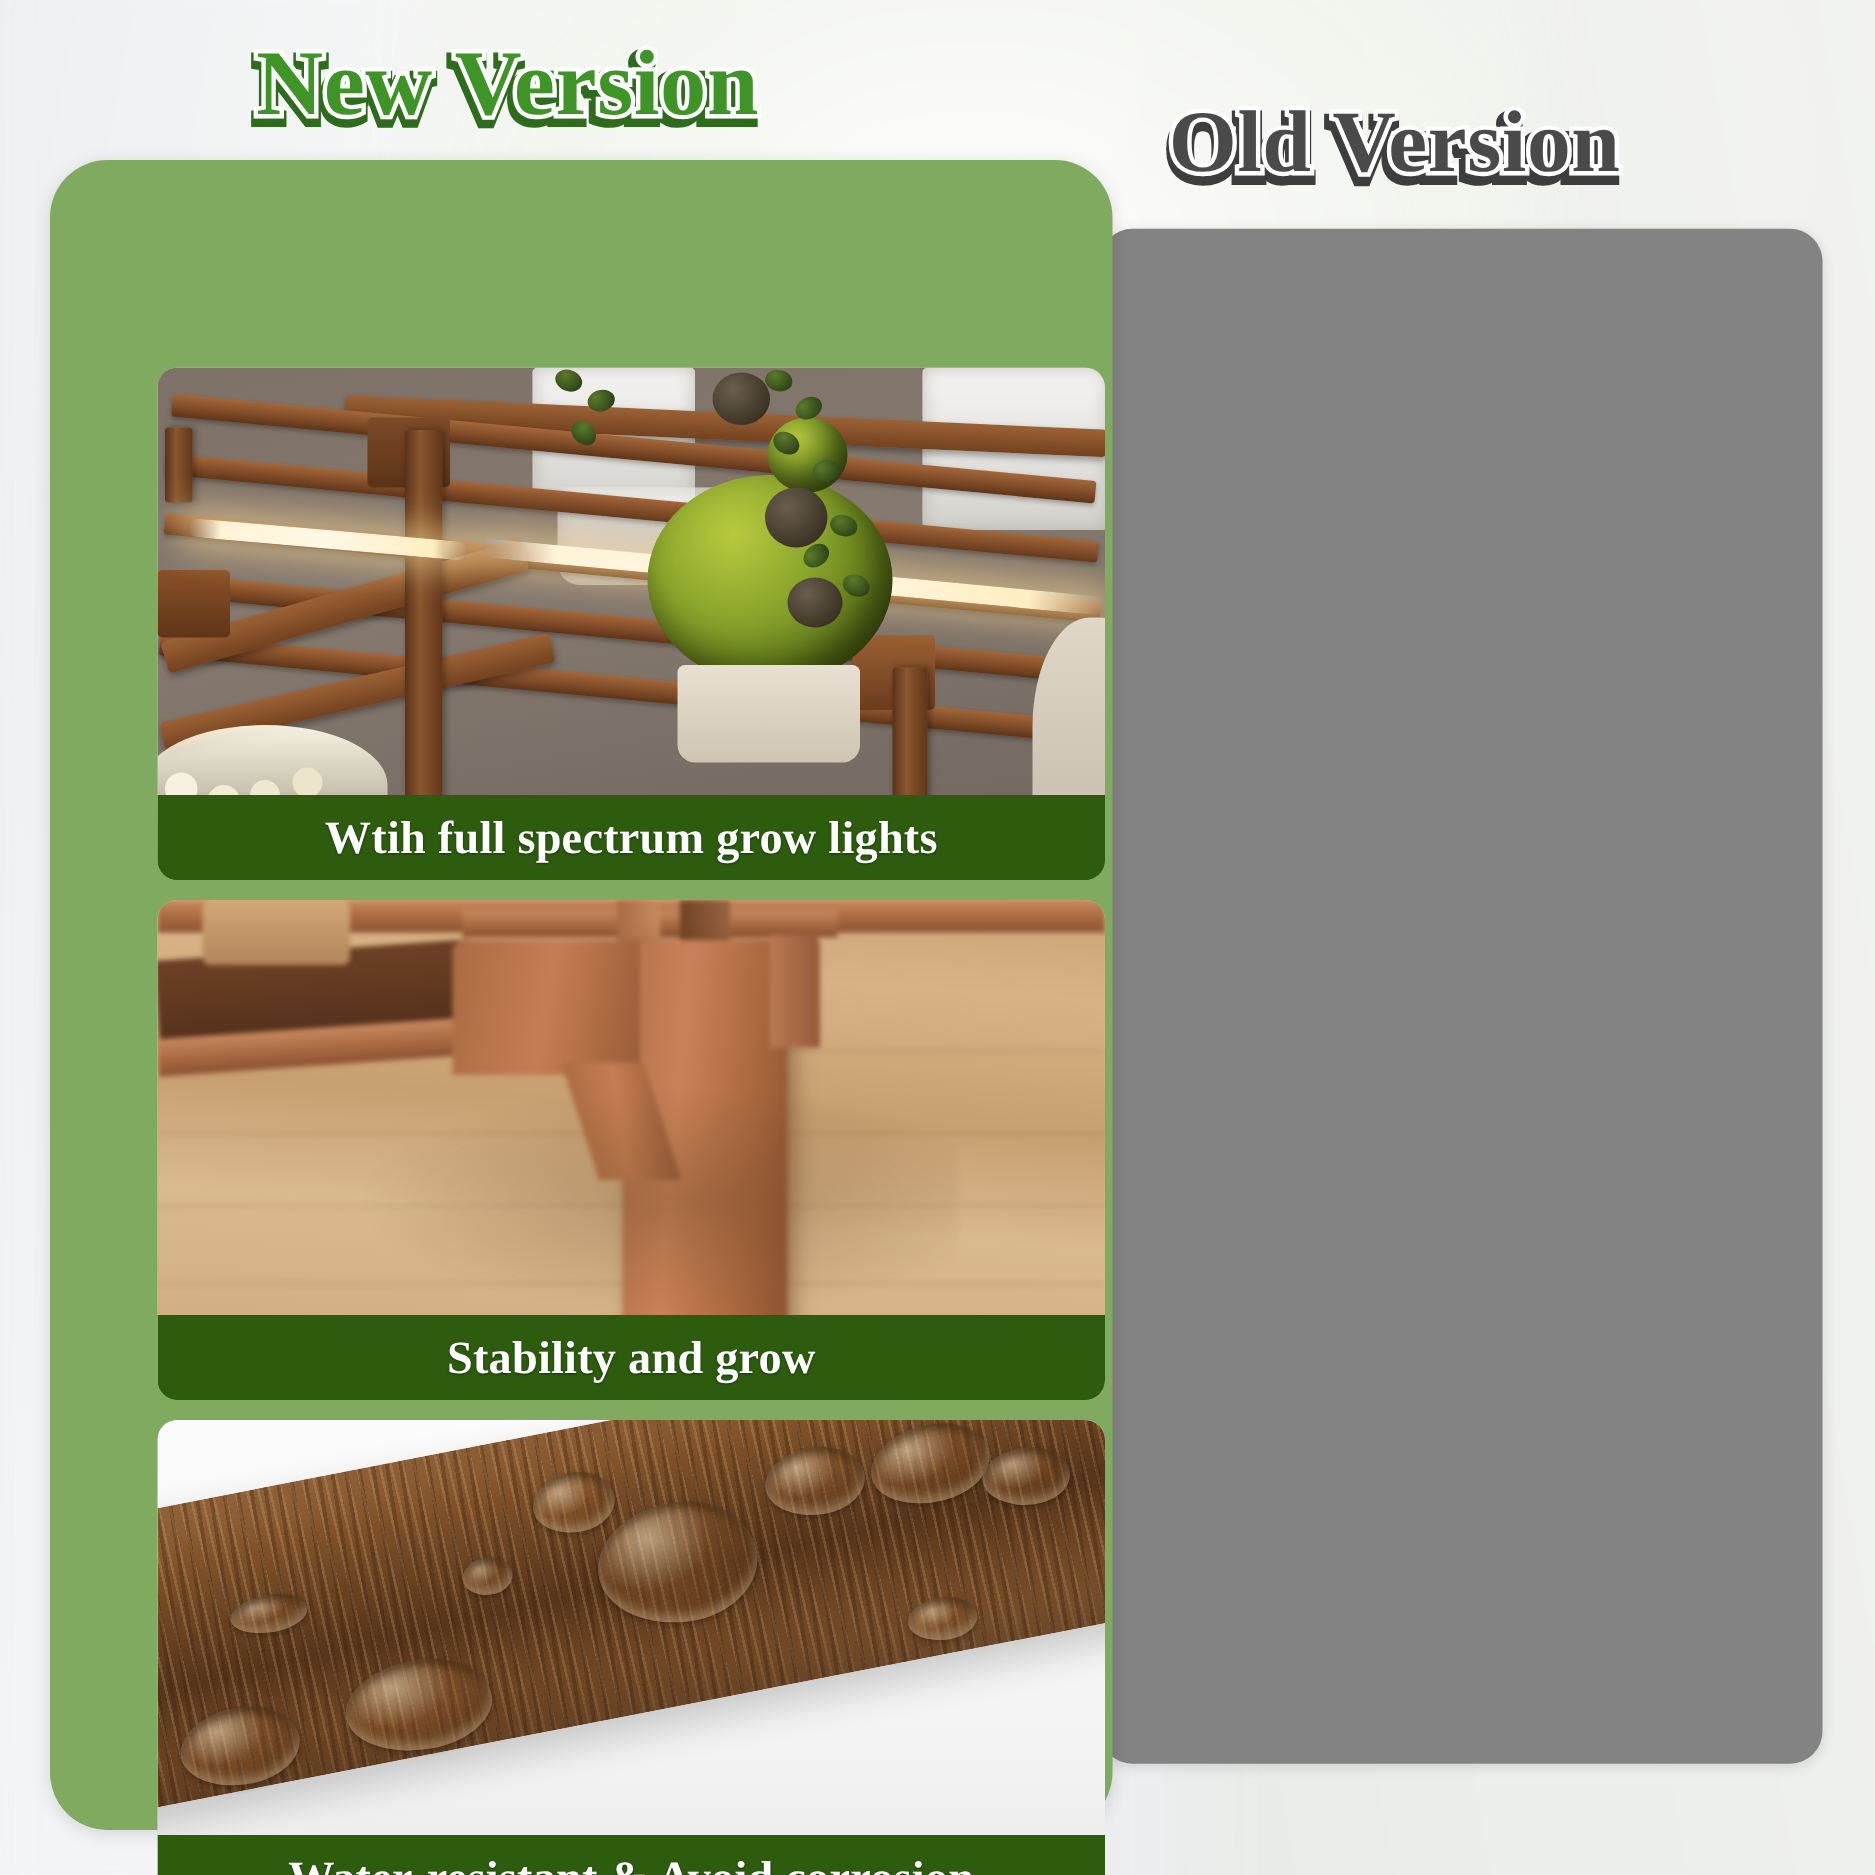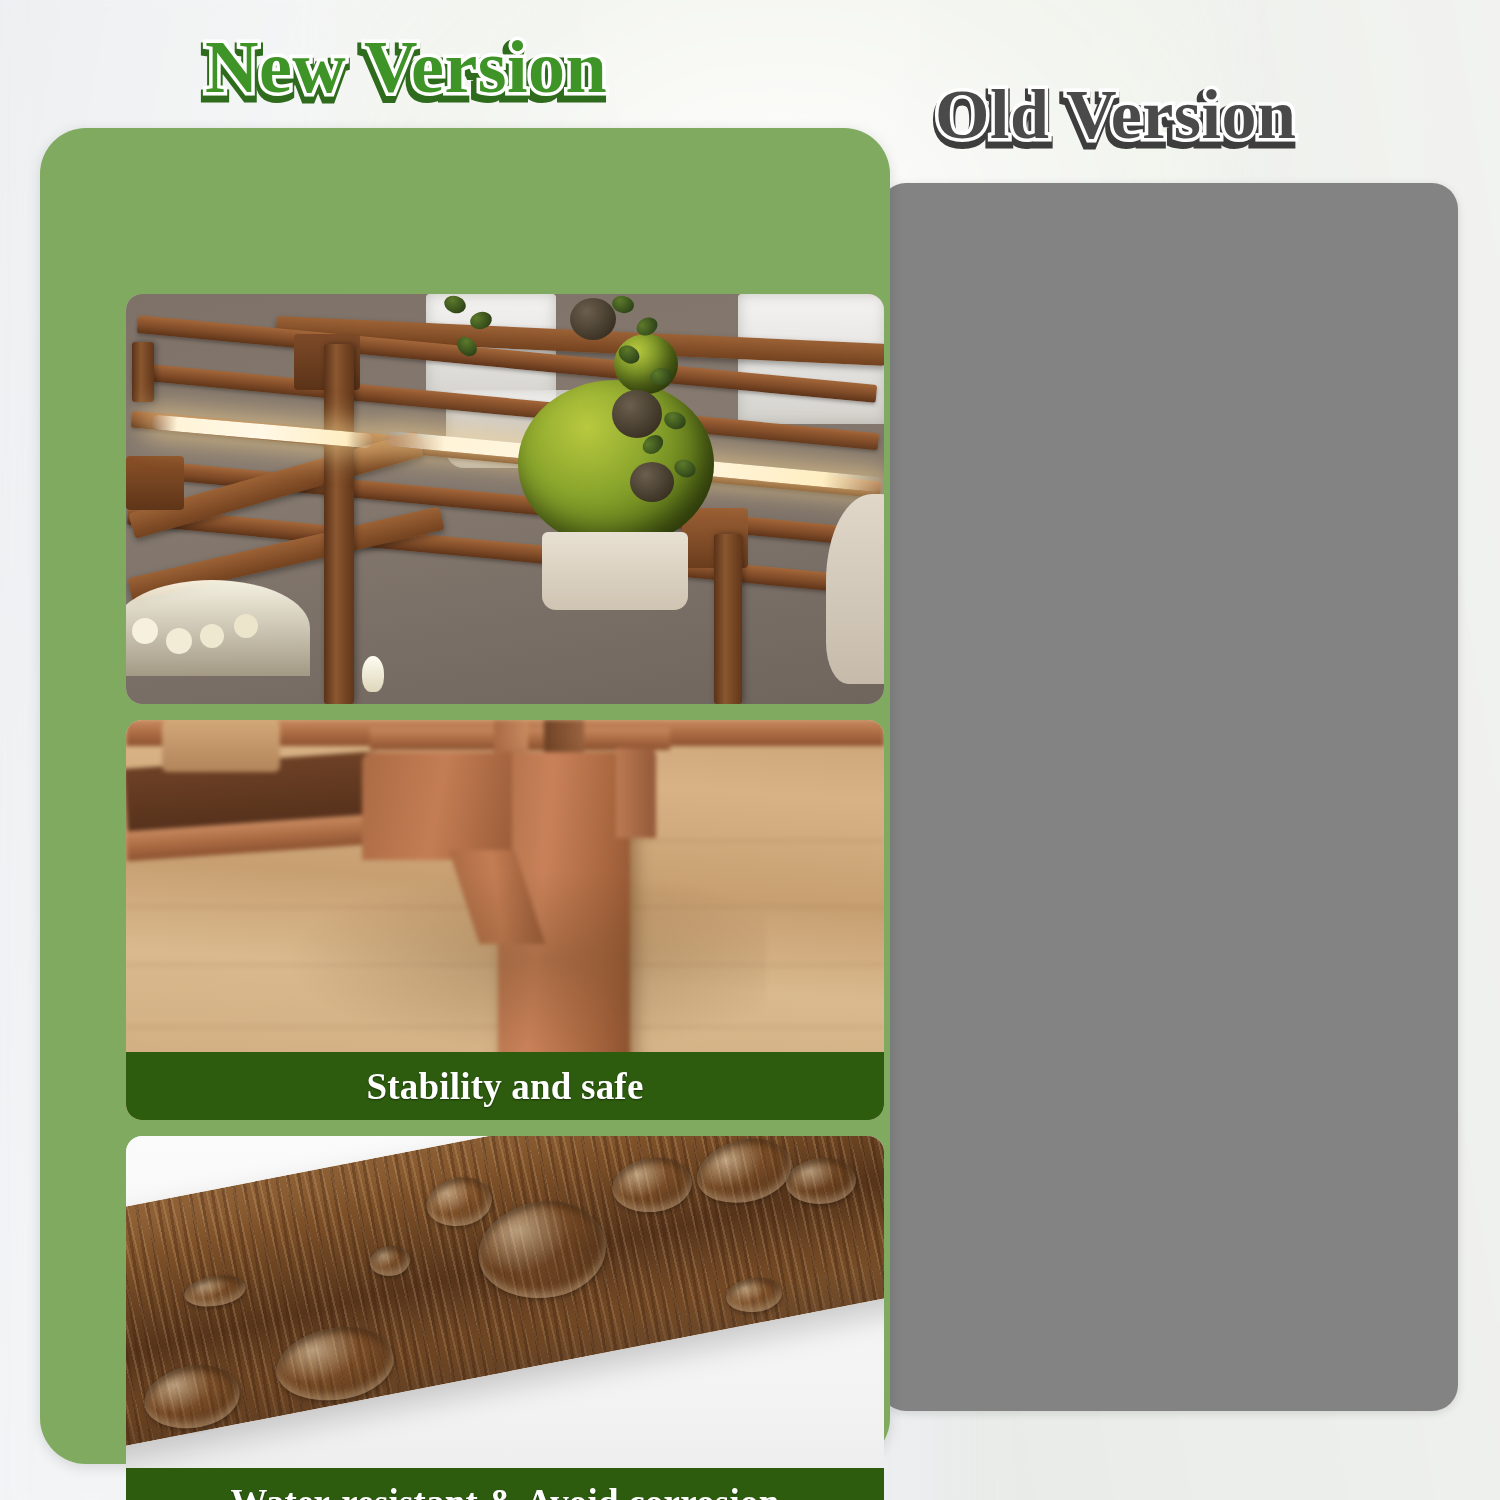--- a/index.html
+++ b/index.html
@@ -347,20 +347,21 @@
 
         <div style="position:absolute;left:-12px;top:286px;width:196px;height:96px;border-radius:50% 50% 0 0;background:linear-gradient(180deg,rgba(255,252,235,.92),rgba(214,206,172,.45));"></div>
         <div style="position:absolute;left:6px;top:324px;width:26px;height:26px;border-radius:50%;background:#f6f1de"></div>
         <div style="position:absolute;left:40px;top:334px;width:26px;height:26px;border-radius:50%;background:#f2ecd6"></div>
         <div style="position:absolute;left:74px;top:330px;width:24px;height:24px;border-radius:50%;background:#efe8d0"></div>
         <div style="position:absolute;left:108px;top:320px;width:24px;height:24px;border-radius:50%;background:#ece5cb"></div>
         <div style="position:absolute;left:236px;top:362px;width:22px;height:36px;border-radius:50% 50% 40% 40%;background:linear-gradient(180deg,#fffdf2,#ded6bb)"></div>
 
         <div style="position:absolute;left:700px;top:200px;width:100px;height:190px;border-radius:46% 46% 22% 22%;background:linear-gradient(180deg,#e0d7c9,#c6bbab)"></div>
       </div>
+      <div class="caption cap-green">Wtih full spectrum grow lights</div>
     </div>
 
     <div class="card card-new" id="card-new-2">
       <div class="photo" id="ph-new-2">
         <div class="blurwrap">
           <div class="floorgrain" style="top:120px"></div>
           <div class="floorgrain" style="top:186px"></div>
           <div class="floorgrain" style="top:244px"></div>
           <div class="floorgrain" style="top:306px"></div>
           <div class="floorgrain" style="top:352px"></div>
@@ -375,21 +376,21 @@
           <div style="position:absolute;left:418px;top:0px;width:40px;height:72px;background:linear-gradient(90deg,#6f4326,#9a6340);"></div>
 
           <div class="leg-main" style="left:372px;top:32px;width:132px;height:312px;border-radius:10px 10px 4px 4px;"></div>
           <div class="leg-brace" style="left:236px;top:32px;width:150px;height:108px;border-radius:10px 0 0 0;"></div>
           <div class="leg-brace" style="left:338px;top:130px;width:66px;height:94px;transform:skewX(18deg);"></div>
           <div style="position:absolute;left:490px;top:28px;width:40px;height:90px;background:linear-gradient(90deg,#bb7a52,#94593a);border-radius:0 8px 0 0;"></div>
 
           <div style="position:absolute;left:160px;top:150px;width:480px;height:180px;background:radial-gradient(ellipse at 55% 50%, rgba(110,72,36,.34), rgba(110,72,36,0) 70%);"></div>
         </div>
       </div>
-      <div class="caption cap-green">Stability and safe</div>
+      <div class="caption cap-green">Stability and grow</div>
     </div>
 
     <div class="card card-new" id="card-new-3">
       <div class="photo" id="ph-new-3">
         <div class="plank"></div>
         <div class="droplet" style="left:352px;top:66px;width:128px;height:96px;transform:rotate(-10deg)"></div>
         <div class="droplet" style="left:300px;top:42px;width:66px;height:48px;transform:rotate(-12deg)"></div>
         <div class="droplet" style="left:486px;top:22px;width:80px;height:54px;transform:rotate(-9deg)"></div>
         <div class="droplet" style="left:570px;top:4px;width:96px;height:62px;transform:rotate(-14deg)"></div>
         <div class="droplet" style="left:660px;top:22px;width:70px;height:46px;transform:rotate(-6deg)"></div>

